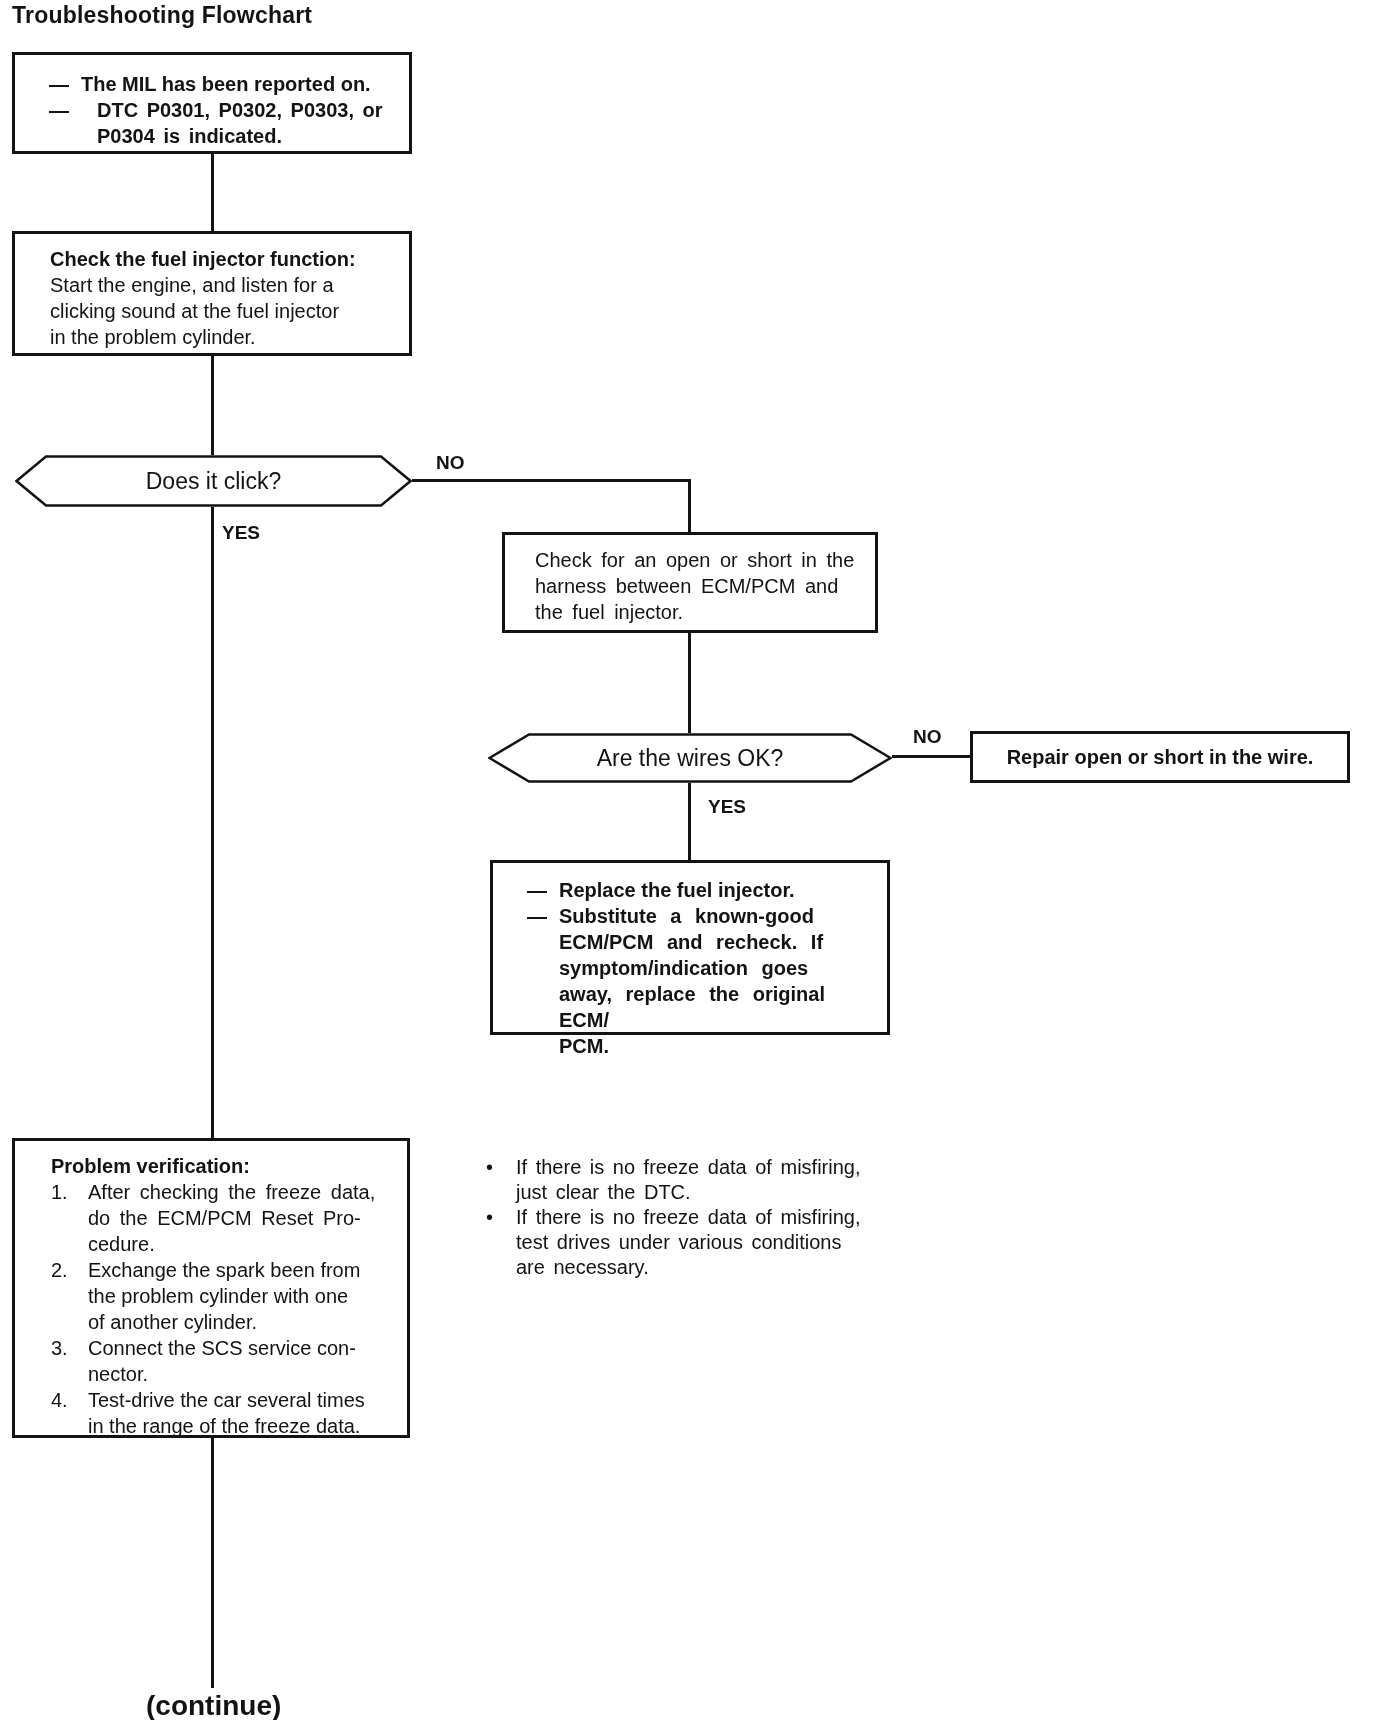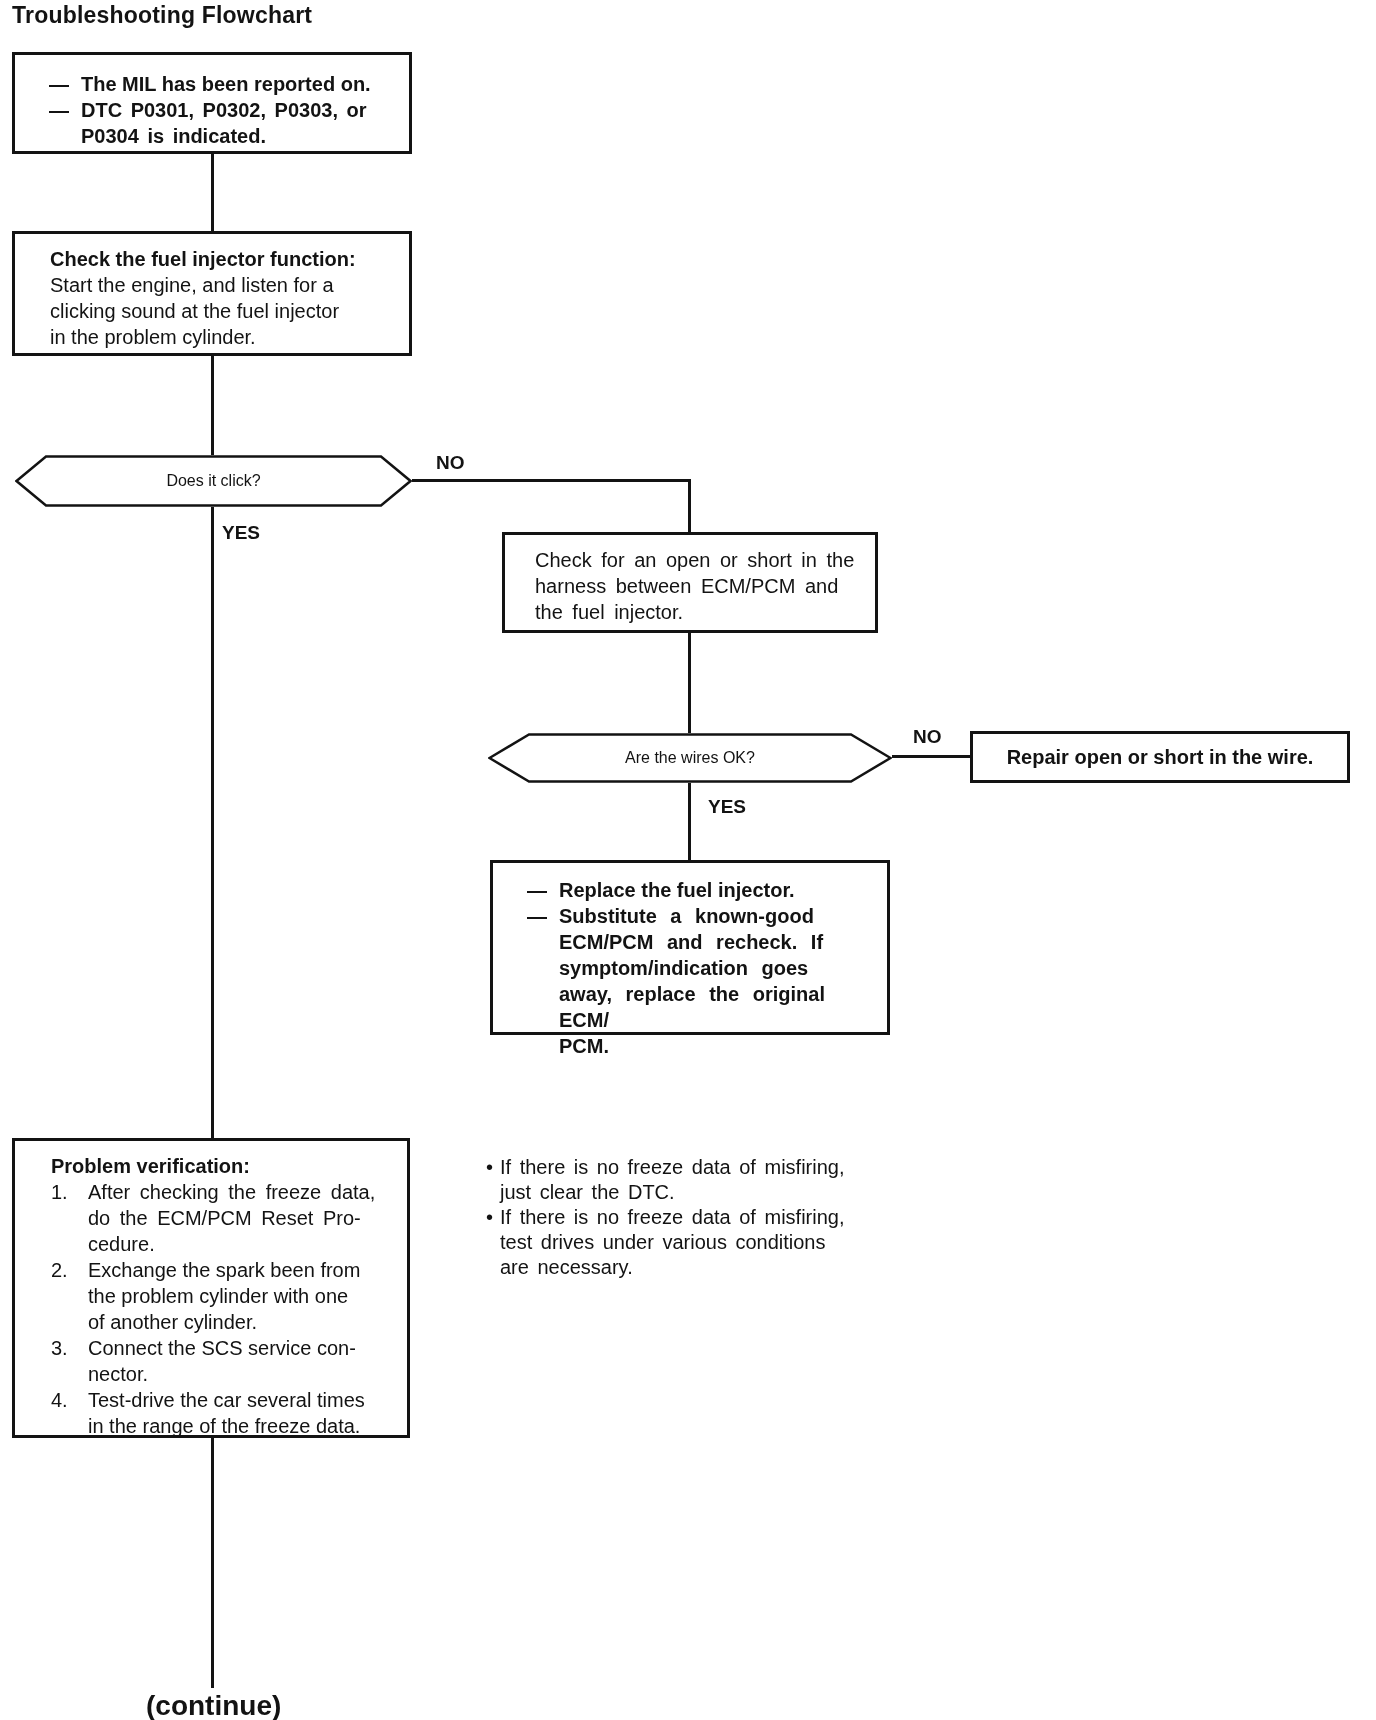--- a/index.html
+++ b/index.html
@@ -8,29 +8,29 @@
     font-family:"Liberation Sans","DejaVu Sans",sans-serif;color:#131313;
     overflow:hidden;
   }
   .title{position:absolute;left:12px;top:2px;font-size:23px;font-weight:bold;margin:0;letter-spacing:0.2px;}
   .box{
     position:absolute;border:3px solid #131313;background:#ffffff;
     box-sizing:border-box;font-size:20px;line-height:26px;
   }
   .pre{white-space:pre-line;}
   .bold{font-weight:bold;}
-  .j3{word-spacing:3px;}
+  .j3{word-spacing:3px;margin-left:16px;}
   .j4{word-spacing:4px;}
   .j8{word-spacing:8px;}
   .vline,.hline{position:absolute;background:#131313;}
   .hex{position:absolute;}
   .hex svg{position:absolute;left:0;top:0;display:block;}
   .hex-label{
     position:absolute;left:0;top:0;right:0;bottom:0;
-    display:flex;align-items:center;justify-content:center;font-size:16px;
+    display:flex;align-items:center;justify-content:center;font-size:23px;
   }
   .branch-label{position:absolute;font-size:19px;font-weight:bold;}
   .dash-item{display:flex;align-items:flex-start;}
   .dash-item .marker{width:32px;flex:none;}
   .step{display:flex;align-items:flex-start;}
   .step .num{width:37px;flex:none;}
   .note{position:absolute;font-size:20px;line-height:25px;width:440px;}
   .bullet-item{display:flex;align-items:flex-start;}
   .bullet-item .bmarker{width:14px;flex:none;}
   .center-box{display:flex;align-items:center;justify-content:center;text-align:center;}

